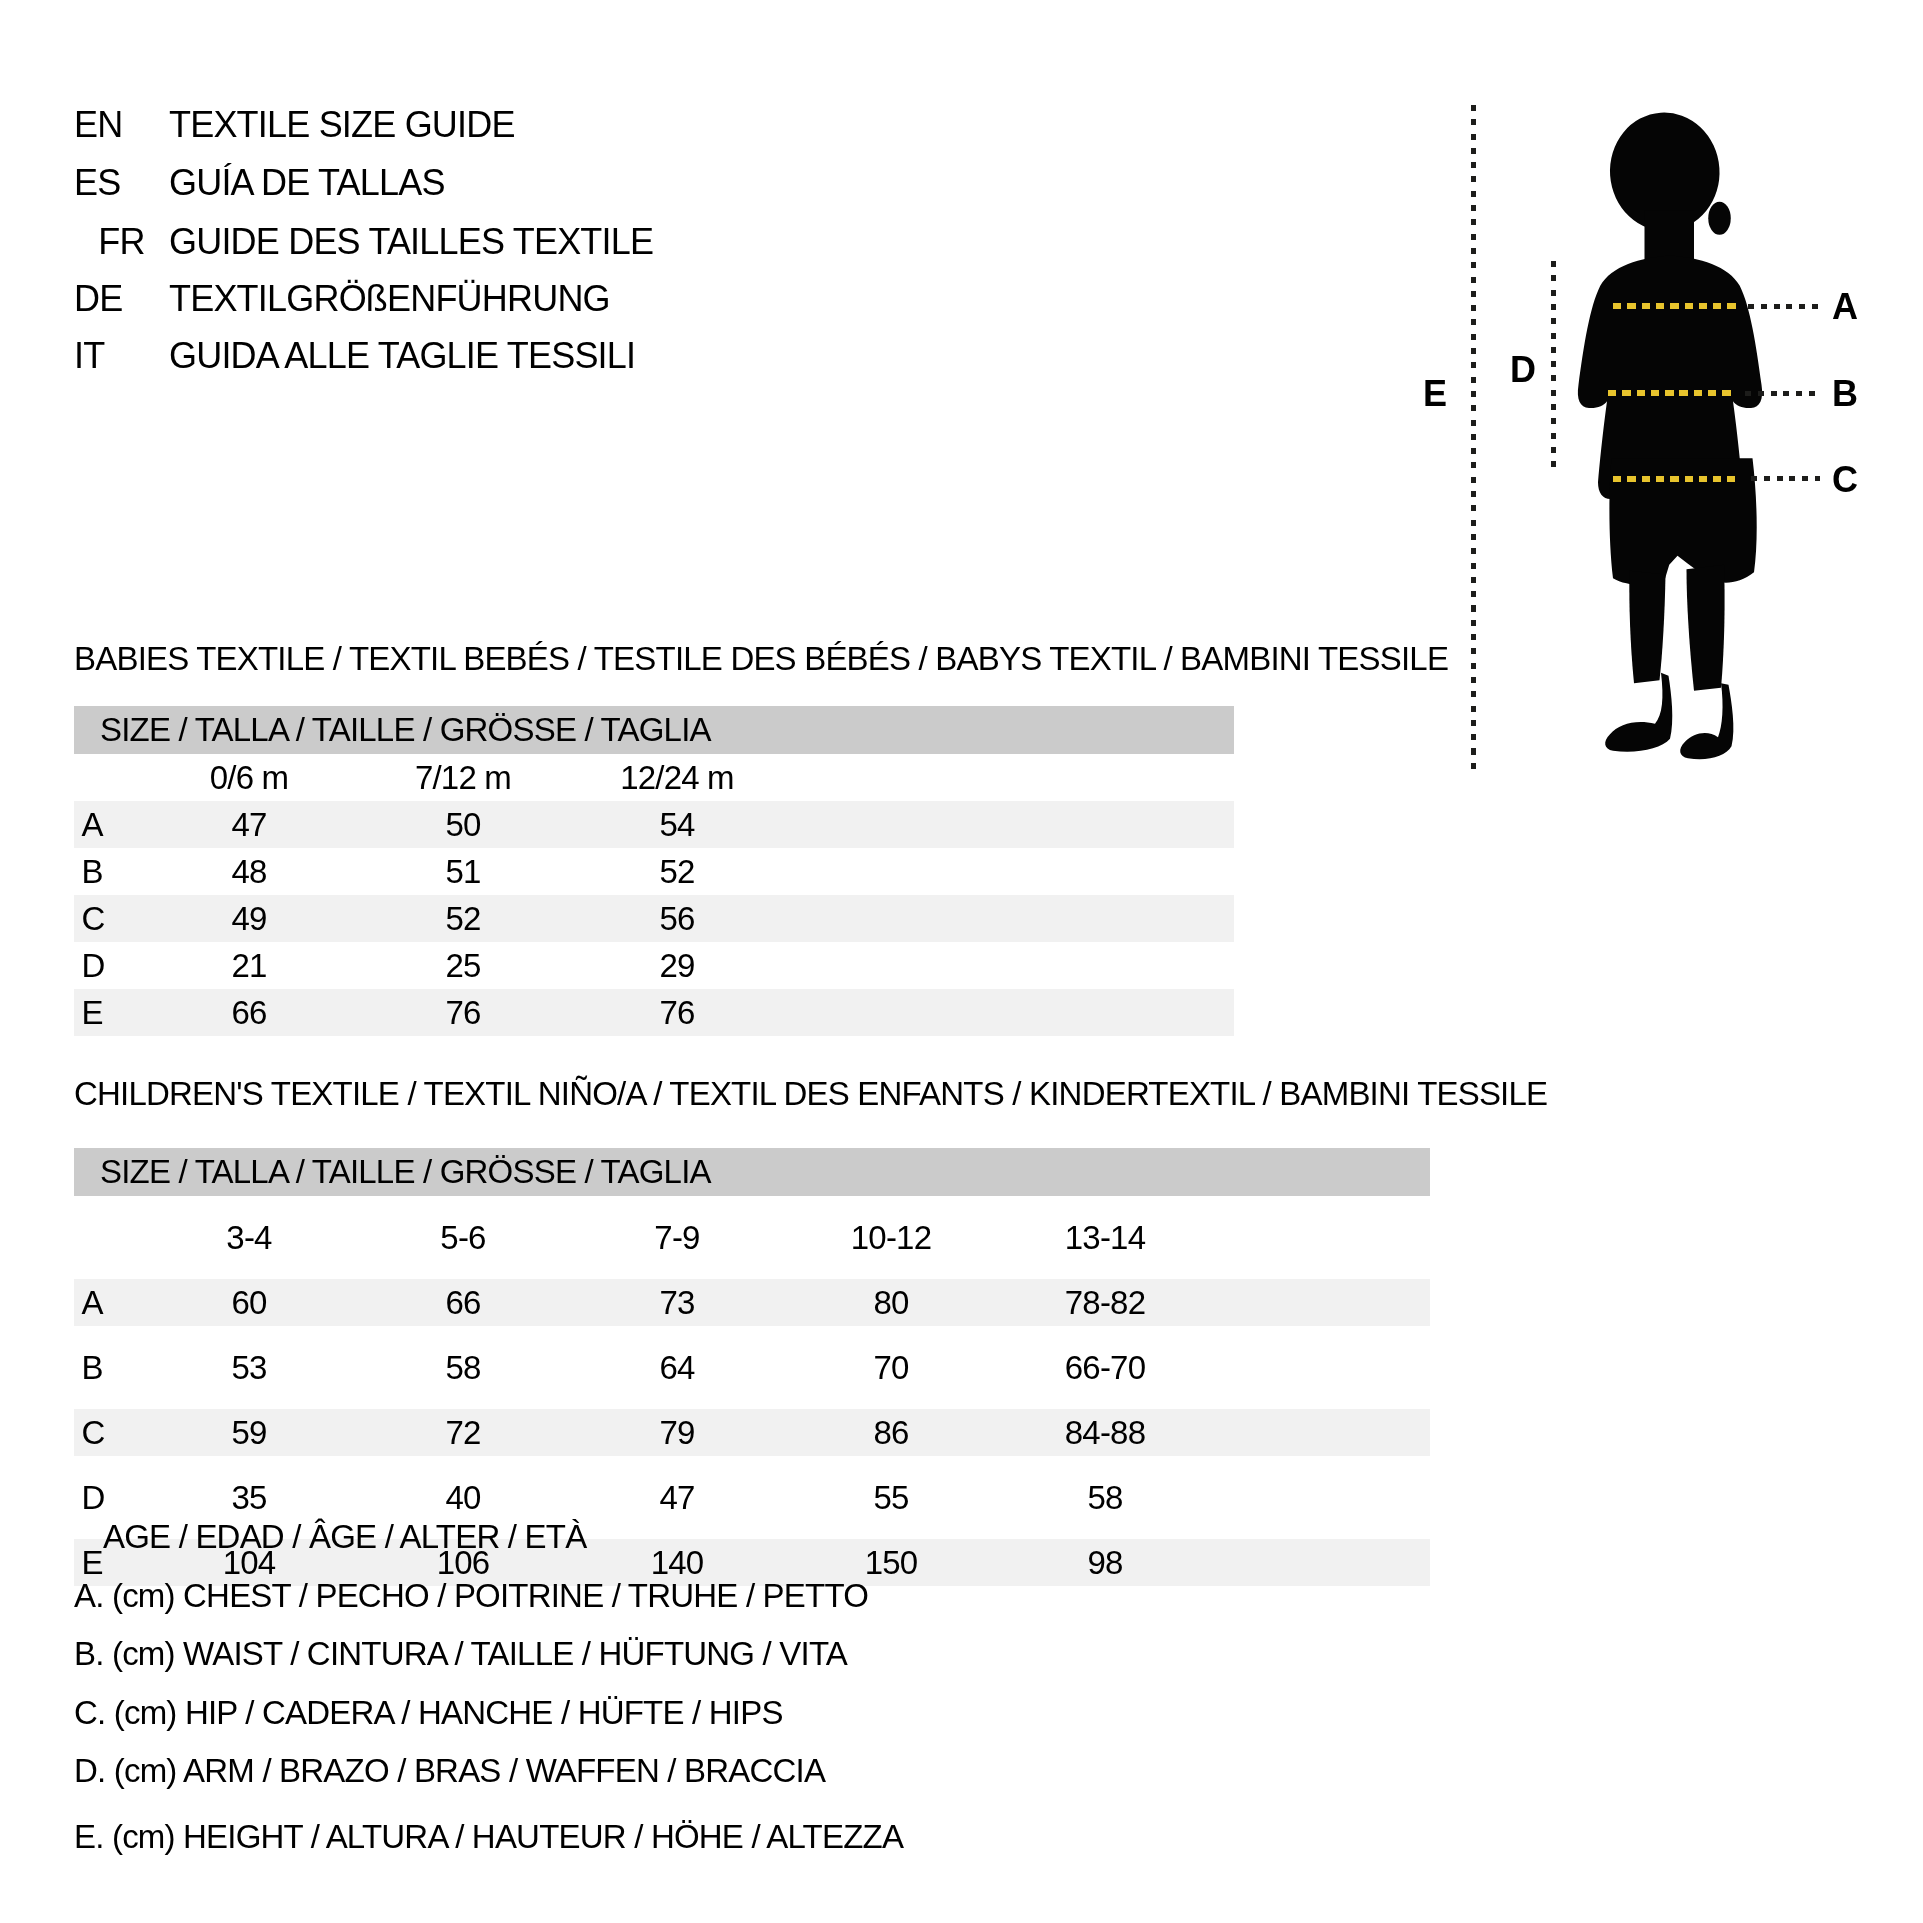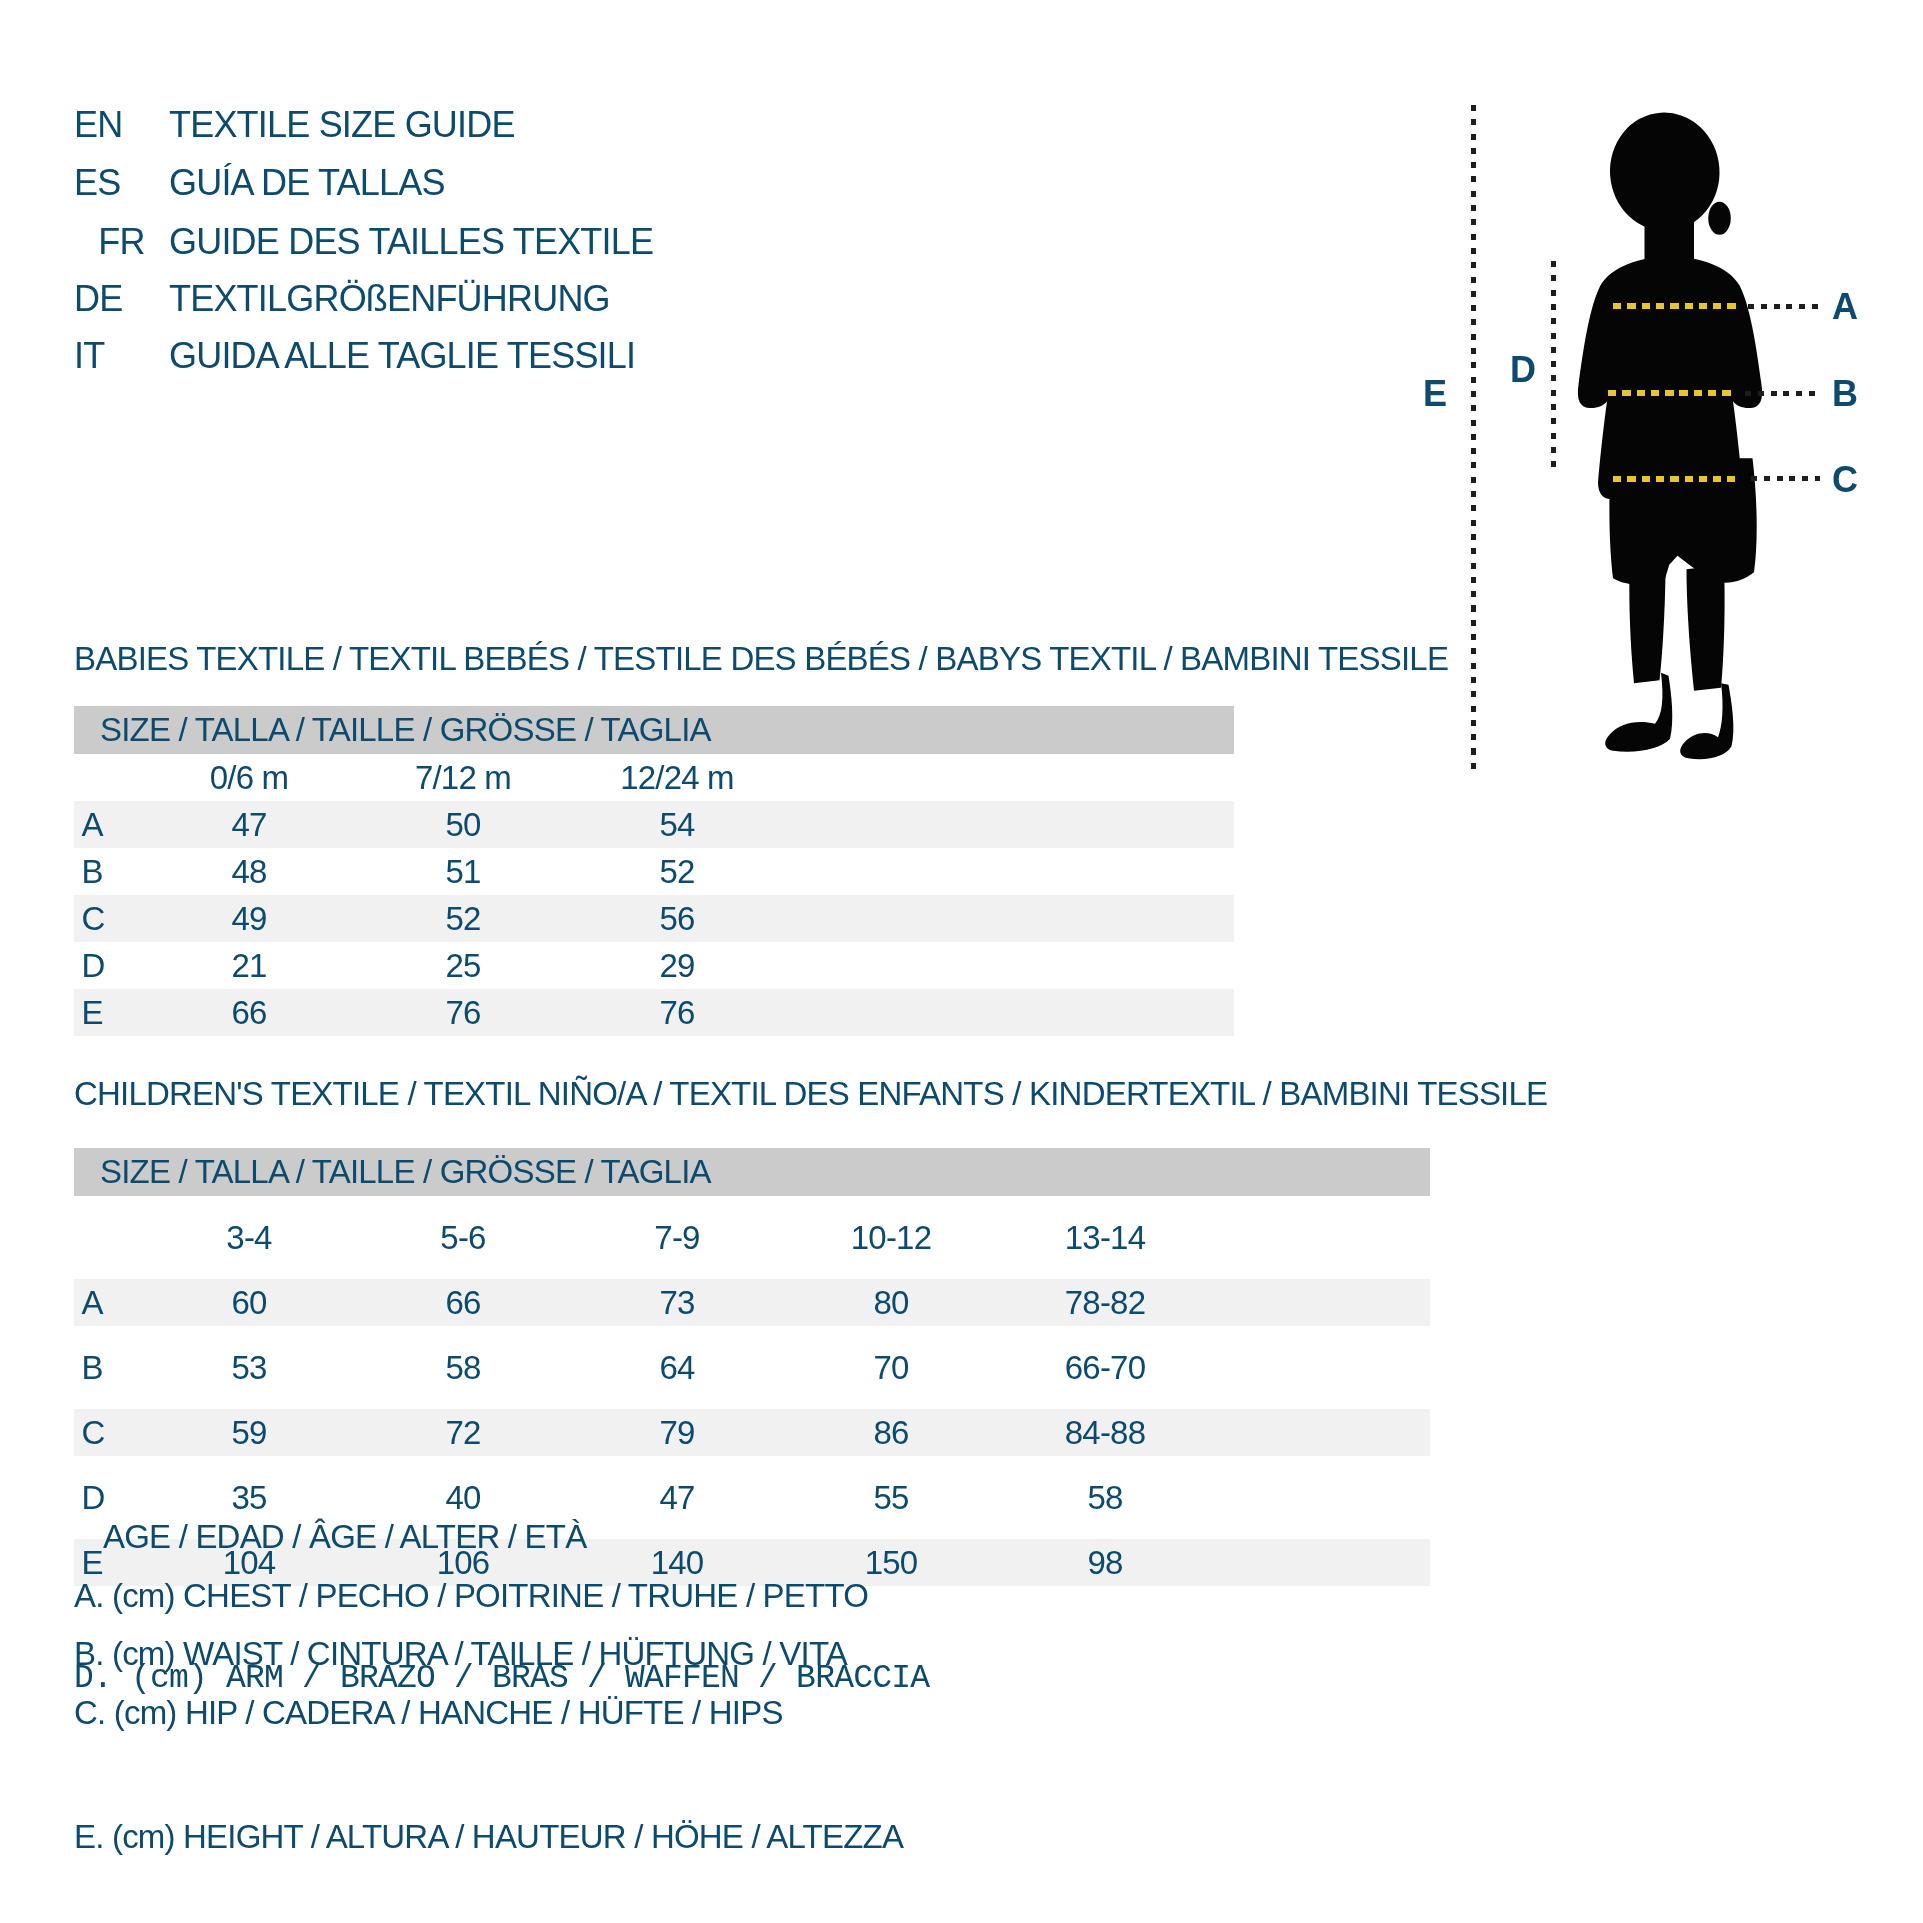--- a/index.html
+++ b/index.html
@@ -1,18 +1,18 @@
 <!DOCTYPE html>
 <html style="font-size:12px"><head>
 <meta charset="utf-8">
 <style>
   html,body{margin:0;padding:0;background:#ffffff;}
   .canvas{
     position:relative;width:1924px;height:1924px;background:#fff;
-    font-family:"Liberation Sans", sans-serif;color:#0c4a6e;overflow:hidden;
+    font-family:"Liberation Sans", sans-serif;color:#000000;overflow:hidden;
     --accent:#e8c42d; --ink:#1d1d1b; --bar:#cbcbcb; --stripe:#f1f1f1;
   }
   
   .lang-row{position:absolute;left:74px;display:flex;height:41px;align-items:center;}
   .lang-code{width:95px;font-size:36px;letter-spacing:-0.8px;}
   .lang-title{font-size:36px;letter-spacing:-0.8px;white-space:nowrap;}
   
   .section-title{position:absolute;left:74px;font-size:33px;letter-spacing:-0.8px;white-space:nowrap;}
   
   .size-table{position:absolute;left:74px;}
@@ -248,18 +248,18 @@
       <div>98</div>
       <div></div>
     </div>
   </div>
 
   <div>
     <div class="legend-line" style="top:1518px;margin-left:29px;">AGE / EDAD / ÂGE / ALTER / ETÀ</div>
     <div class="legend-line" style="top:1577px;">A. (cm) CHEST / PECHO / POITRINE / TRUHE / PETTO</div>
     <div class="legend-line" style="top:1635px;">B. (cm) WAIST / CINTURA / TAILLE / HÜFTUNG / VITA</div>
     <div class="legend-line" style="top:1694px;">C. (cm) HIP / CADERA / HANCHE / HÜFTE / HIPS</div>
-    <div class="legend-line" style="top:1660px;font-family:Liberation Mono, monospace;">D. (cm) ARM / BRAZO / BRAS / WAFFEN / BRACCIA</div>
+    <div class="legend-line" style="top:1752px;">D. (cm) ARM / BRAZO / BRAS / WAFFEN / BRACCIA</div>
     <div class="legend-line" style="top:1811px;margin-top:7px;">E. (cm) HEIGHT / ALTURA / HAUTEUR / HÖHE / ALTEZZA</div>
   </div>
 
 </div>
 
 
 </body></html>

